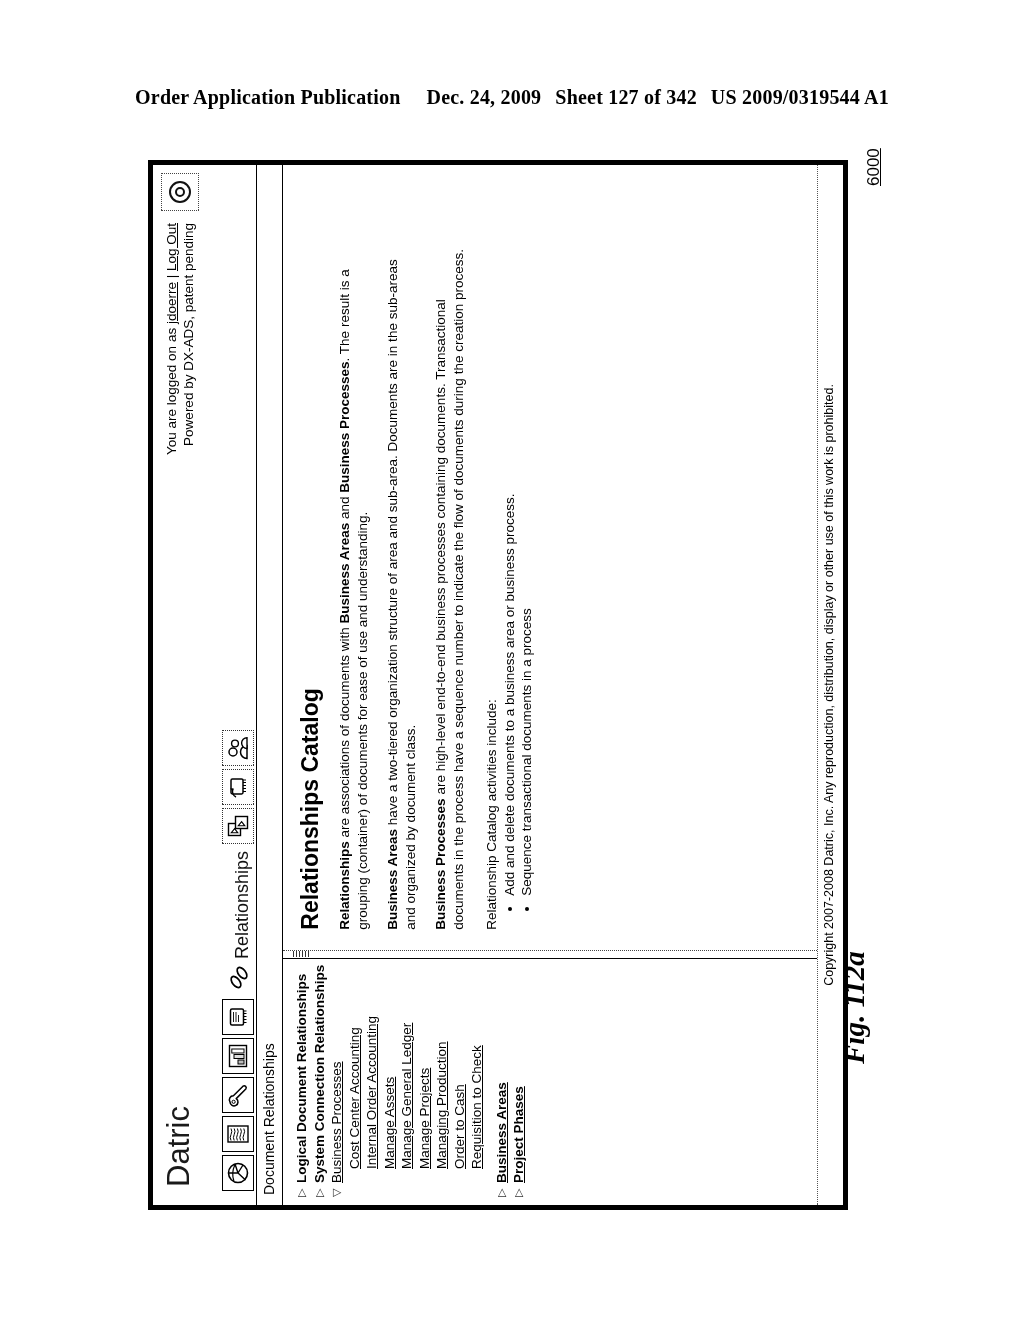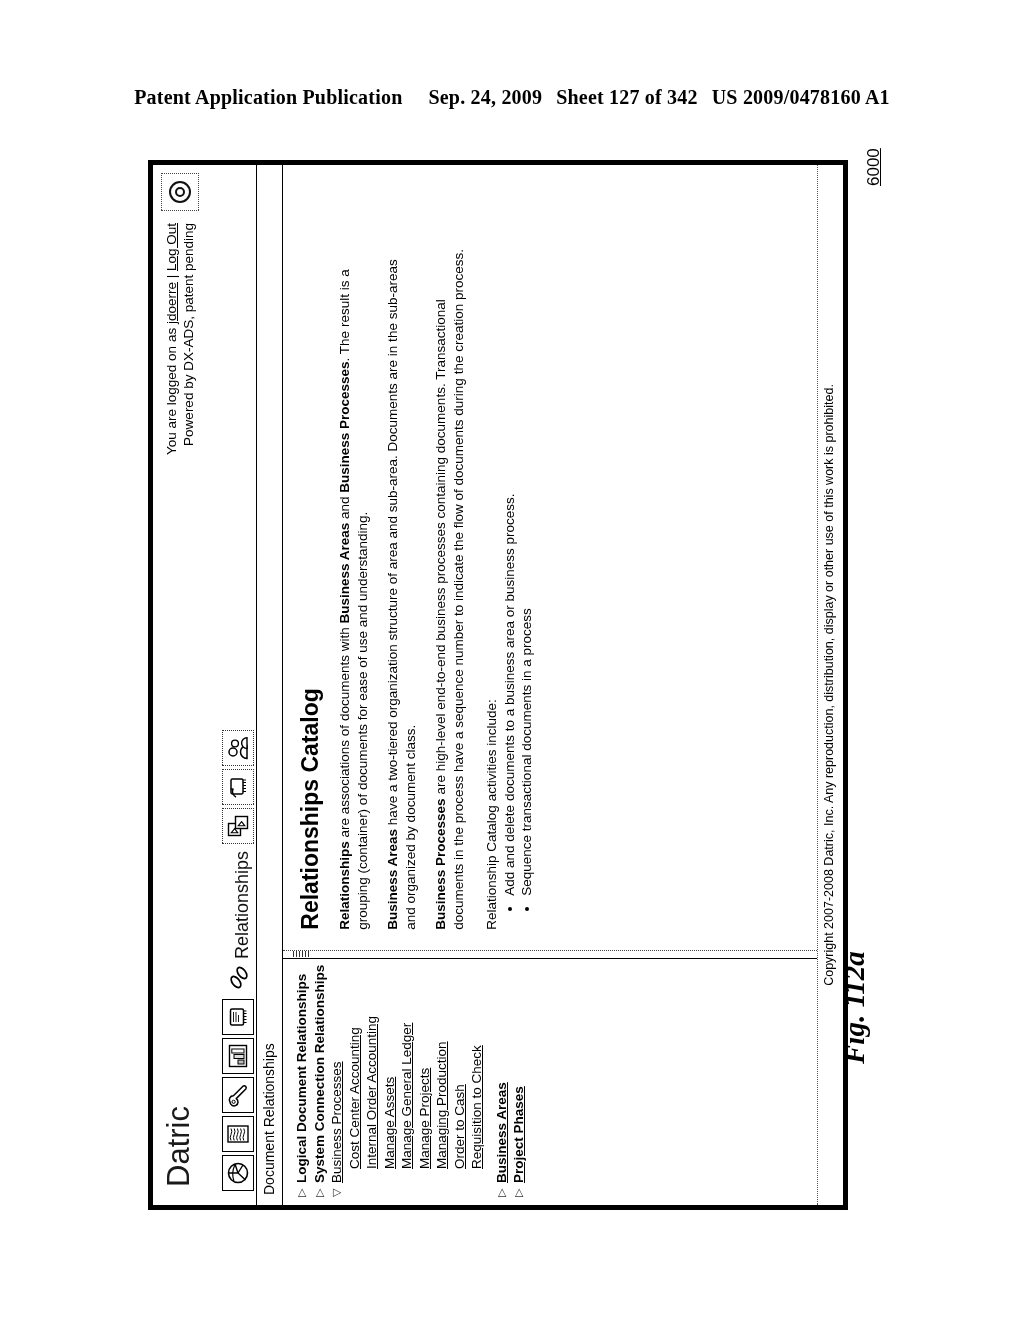--- a/index.html
+++ b/index.html
@@ -313,21 +313,21 @@
     transform: rotate(-90deg);
     white-space: nowrap;
   }
 
   svg { display: block; }
 </style>
 </head>
 <body>
 
 <div class="patent-header">
-  <span>Patent Application Publication</span><span class="ph-gap-a"></span><span>Sep. 24, 2009</span><span class="ph-gap-b"></span><span>Sheet 127 of 342</span><span class="ph-gap-c"></span><span>US 2009/0478160 A1</span>
+  <span>Order Application Publication</span><span class="ph-gap-a"></span><span>Dec. 24, 2009</span><span class="ph-gap-b"></span><span>Sheet 127 of 342</span><span class="ph-gap-c"></span><span>US 2009/0319544 A1</span>
 </div>
 
 <div id="figure-stage">
   <div id="ui-rotor">
 
     <div class="app-window">
       <div class="app-inner">
 
         <div class="banner">
           <div class="brand">Datric</div>

